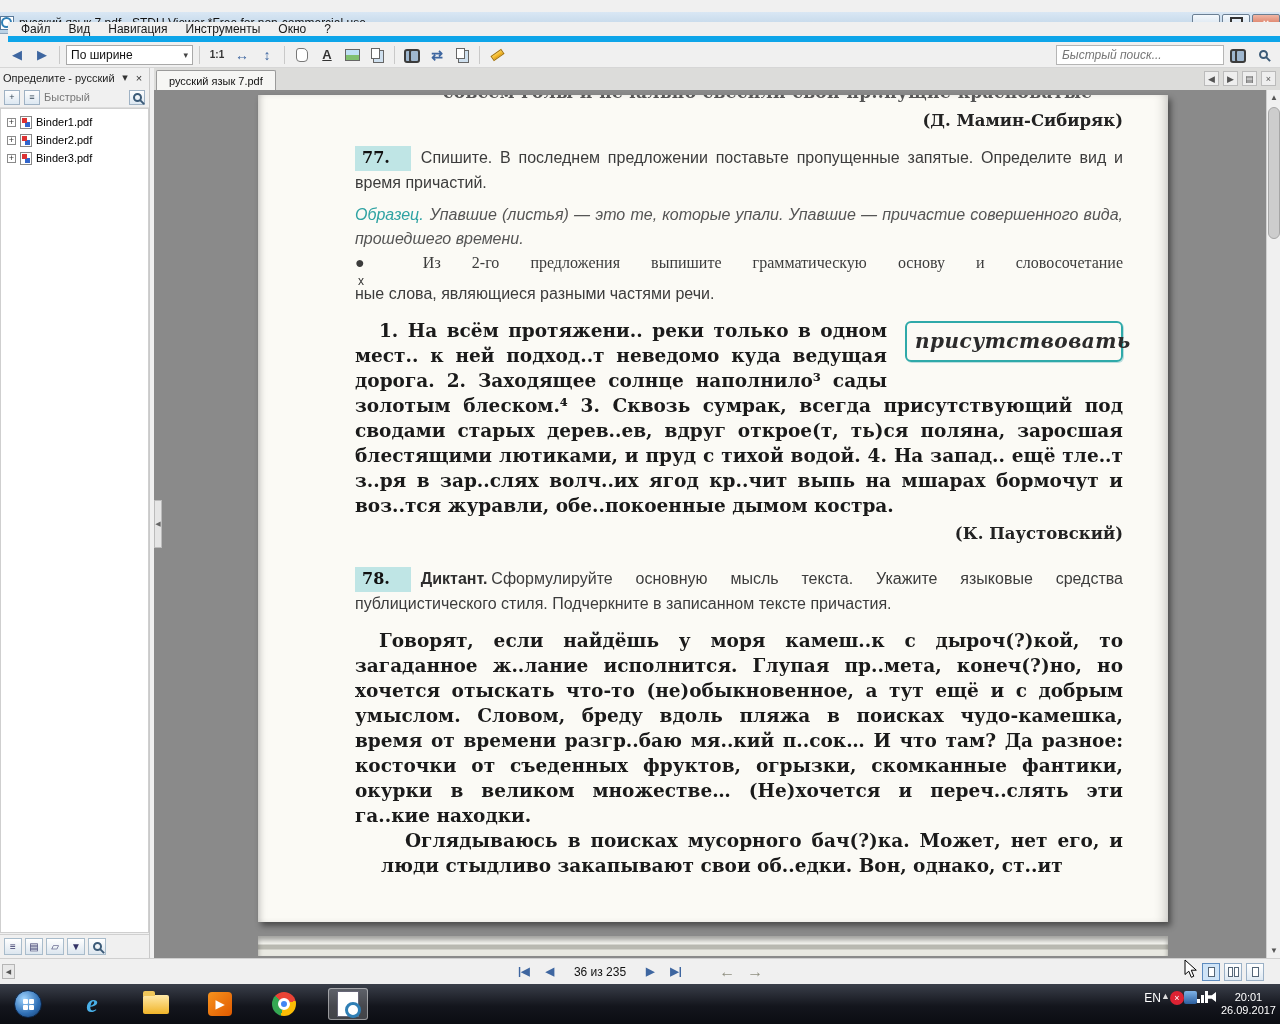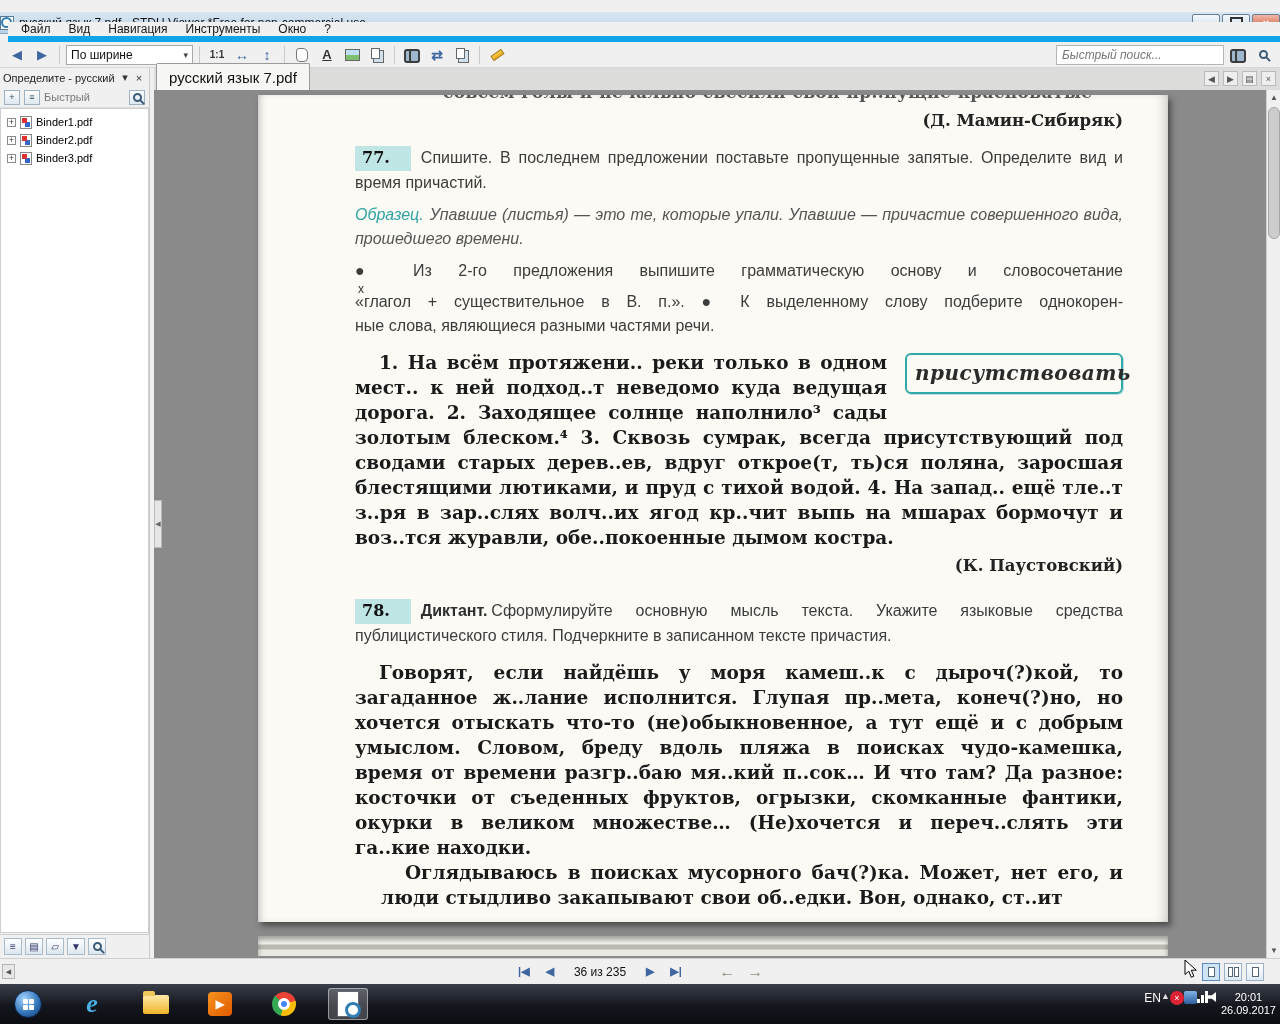--- a/index.html
+++ b/index.html
@@ -75,22 +75,22 @@
   .pdf-ico::after { content:""; position:absolute; left:1px; top:1px; width:5px; height:5px; background:#d33; }
   .pdf-ico::before { content:""; position:absolute; right:1px; bottom:1px; width:5px; height:5px; background:#36c; }
   .sb-bottom { position:absolute; bottom:0; left:0; right:0; height:24px; border-top:1px solid #d0d0d0;
     display:flex; align-items:center; gap:3px; padding:0 4px; background:#f0f0f0; }
   .pan-ico { width:18px; height:17px; border:1px solid #a9bccb; background:linear-gradient(#ffffff,#dce6ef);
     display:flex; align-items:center; justify-content:center; font-size:10px; color:#336; }
 
   
   .main { position:absolute; top:68px; left:154px; width:1126px; height:890px; }
   .tabbar { position:relative; height:22px; background:#dcdcda; display:flex; align-items:flex-end; }
-  .tab { height:27px; background:#f6f6f4; border:1px solid #9a9a9a; border-bottom:none;
-    border-radius:2px 2px 0 0; font-size:15px; color:#111; display:flex; align-items:center; padding:0 12px; margin-left:2px; }
+  .tab { height:20px; background:#f6f6f4; border:1px solid #9a9a9a; border-bottom:none;
+    border-radius:2px 2px 0 0; font-size:11px; color:#111; display:flex; align-items:center; padding:0 12px; margin-left:2px; }
   .tab-ctrls { position:absolute; right:4px; top:3px; display:flex; gap:4px; }
   .tab-ctrl { width:15px; height:15px; display:flex; align-items:center; justify-content:center;
     font-size:9px; color:#555; border:1px solid #bbb; background:#eee; }
   .viewport { position:absolute; top:22px; left:0; width:1126px; height:868px; background:#8a8a8a; overflow:hidden; }
 
   .page { position:absolute; left:104px; top:5px; width:910px; height:827px; background:#fbfaf5;
     box-shadow:3px 4px 6px rgba(0,0,0,.45), inset 6px 0 8px -6px rgba(0,0,0,.35), inset -10px 0 14px -10px rgba(0,0,0,.3);
     padding:0 45px 0 97px; overflow:hidden; font-family:"DejaVu Serif",serif; color:#1c1c1c; }
   .cutline { height:10px; overflow:hidden; position:relative; }
   .cutline span { display:block; margin-top:-13px; padding-left:88px; font-size:17px; font-weight:600;
@@ -98,21 +98,21 @@
   .author { text-align:right; font-size:16.5px; font-weight:600; color:#222; margin-top:6px; }
   .task { margin-top:16px; font-family:"Liberation Sans",sans-serif; font-size:16px; line-height:24px;
     color:#3c3c3c; text-align:justify; }
   .badge { display:inline-block; font-family:"DejaVu Serif",serif; font-weight:bold; font-size:16px;
     color:#111; background:#bfe5e5; padding:0 21px 1px 7px; margin-right:10px; }
   .task-bold { font-weight:bold; color:#2e2e2e; margin-right:4px; }
   .sample { margin-top:8px; font-family:"Liberation Sans",sans-serif; font-size:16px; line-height:24px;
     font-style:italic; color:#555; text-align:justify; }
   .sample-label { color:#2fa3a3; margin-right:6px; }
   .note { font-family:"Liberation Sans",sans-serif; font-size:16px; line-height:24px; color:#3c3c3c; }
-  .note.first { margin-top:8px; }
+  .note.first { margin-top:0;font-family:Liberation Serif, serif; }
   .jlast { text-align:justify; text-align-last:justify; }
   .xhost { position:relative; margin-top:7px; }
   .xmark { position:absolute; top:-13px; left:3px; font-size:12px; color:#333; }
   .bodytext { margin-top:12px; font-size:18.5px; line-height:25px; font-weight:600; text-align:justify;
     text-indent:24px; color:#1a1a1a; }
   .wordbox { float:right; width:218px; border:2px solid #2fa9a9; border-radius:6px; padding:6px 8px;
     margin:3px 0 28px 18px; text-align:center; text-indent:0; box-shadow:1px 1px 0 #bcdede; }
   .wordbox i { font-size:20px; font-weight:bold; font-style:italic; color:#2b2b2b; letter-spacing:.5px; }
 
   .strip { position:absolute; left:104px; top:846px; width:910px; height:20px;
@@ -323,21 +323,21 @@
         <div class="task">
           <span class="badge">77.</span><span>Спишите. В последнем предложении поставьте пропущенные запятые. Определите вид и время причастий.</span>
         </div>
 
         <div class="sample">
           <span class="sample-label">Образец.</span><span>Упавшие (листья) — это те, которые упали. Упавшие — причастие совершенного вида, прошедшего времени.</span>
         </div>
 
         <div class="note first jlast"><span>● Из 2-го предложения выпишите грамматическую основу и словосочетание</span></div>
         <div class="note jlast xhost">
-          <span class="xmark">х</span><span>«глагол + существительное в В. п.». ● К выделенному слову подберите однокорен-</span>
+          <span class="xmark">х</span>
         </div>
         <div class="note"><span>ные слова, являющиеся разными частями речи.</span></div>
 
         <div class="bodytext">
           <span class="wordbox"><i>присутствовать</i></span>
           <span>1. На всём протяжени.. реки только в одном мест.. к ней подход..т неведомо куда ведущая дорога. 2. Заходящее солнце наполнило³ сады золотым блеском.⁴ 3. Сквозь сумрак, всегда присутствующий под сводами старых дерев..ев, вдруг открое(т, ть)ся поляна, заросшая блестящими лютиками, и пруд с тихой водой. 4. На запад.. ещё тле..т з..ря в зар..слях волч..их ягод кр..чит выпь на мшарах бормочут и воз..тся журавли, обе..покоенные дымом костра.</span>
         </div>
         <div class="author"><span>(К. Паустовский)</span></div>
 
         <div class="task" style="margin-top:24px;">

